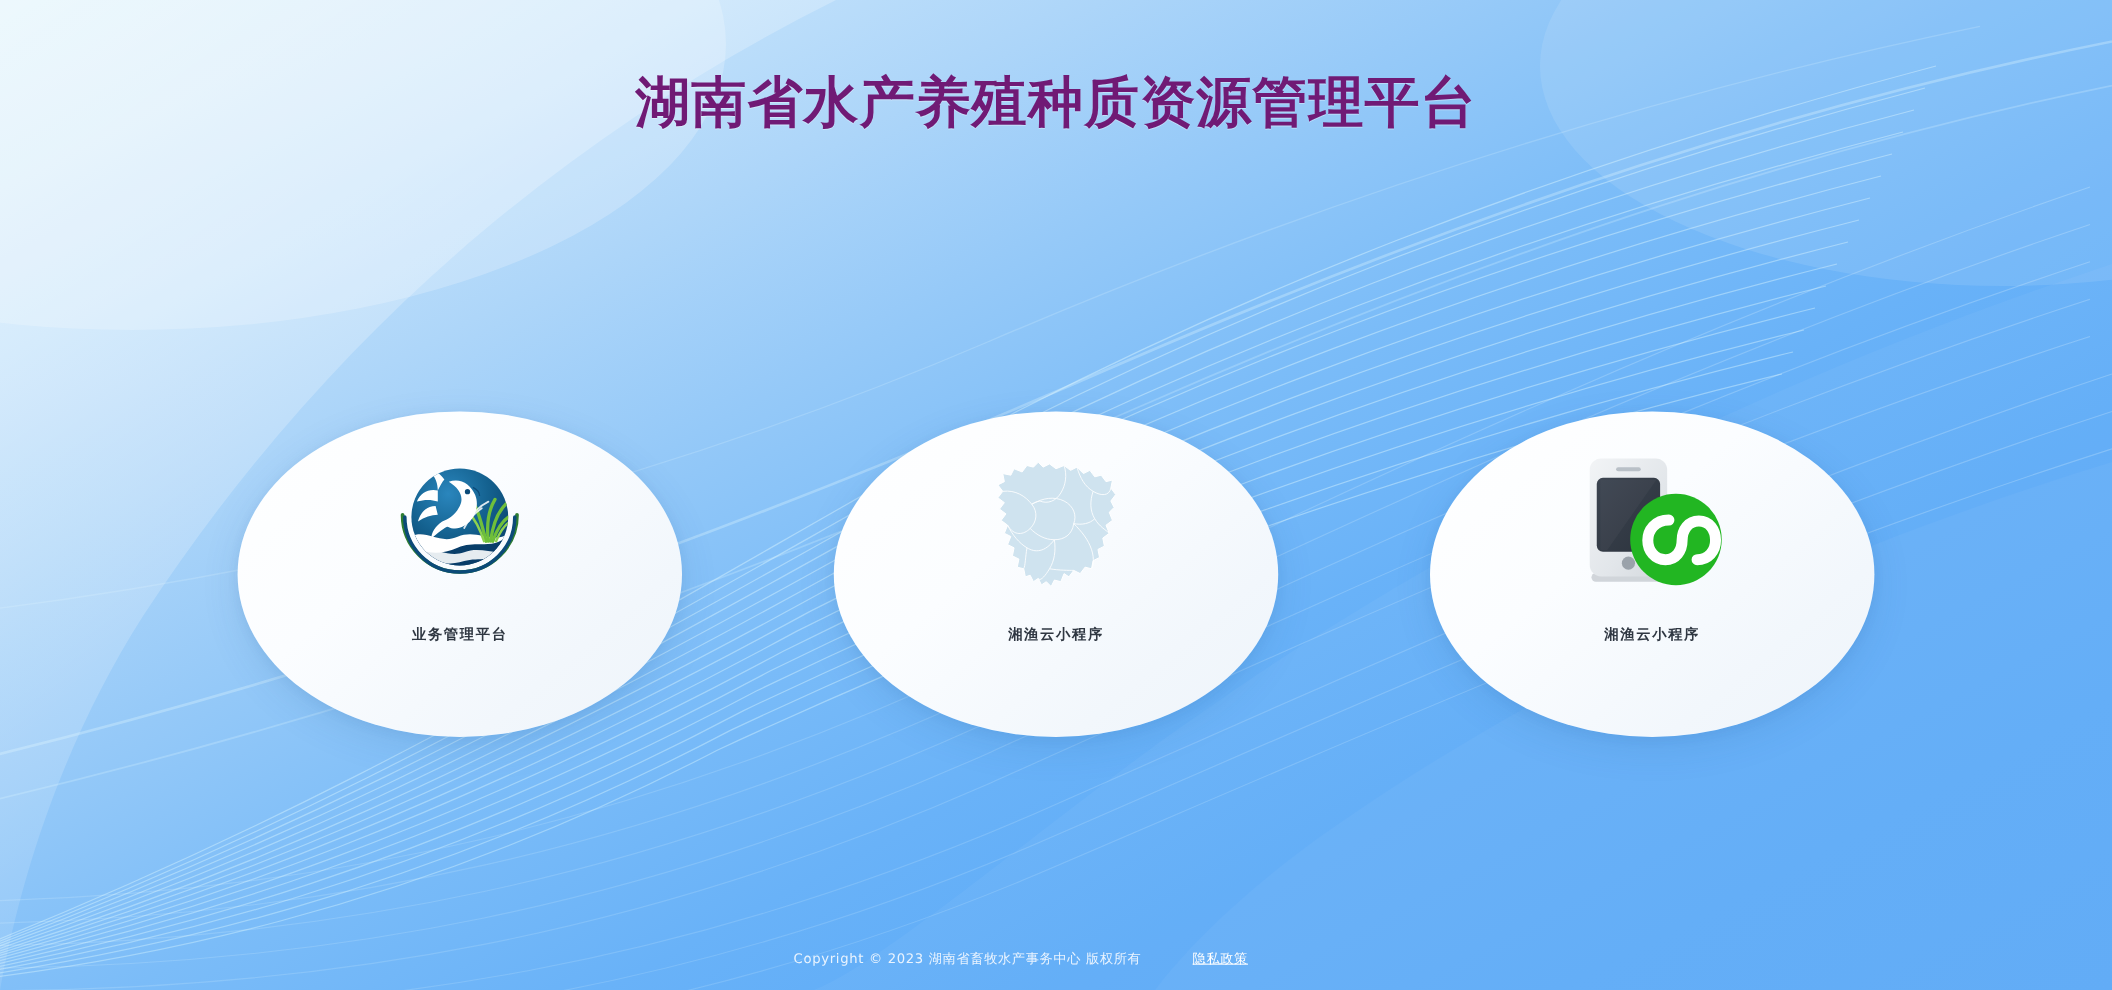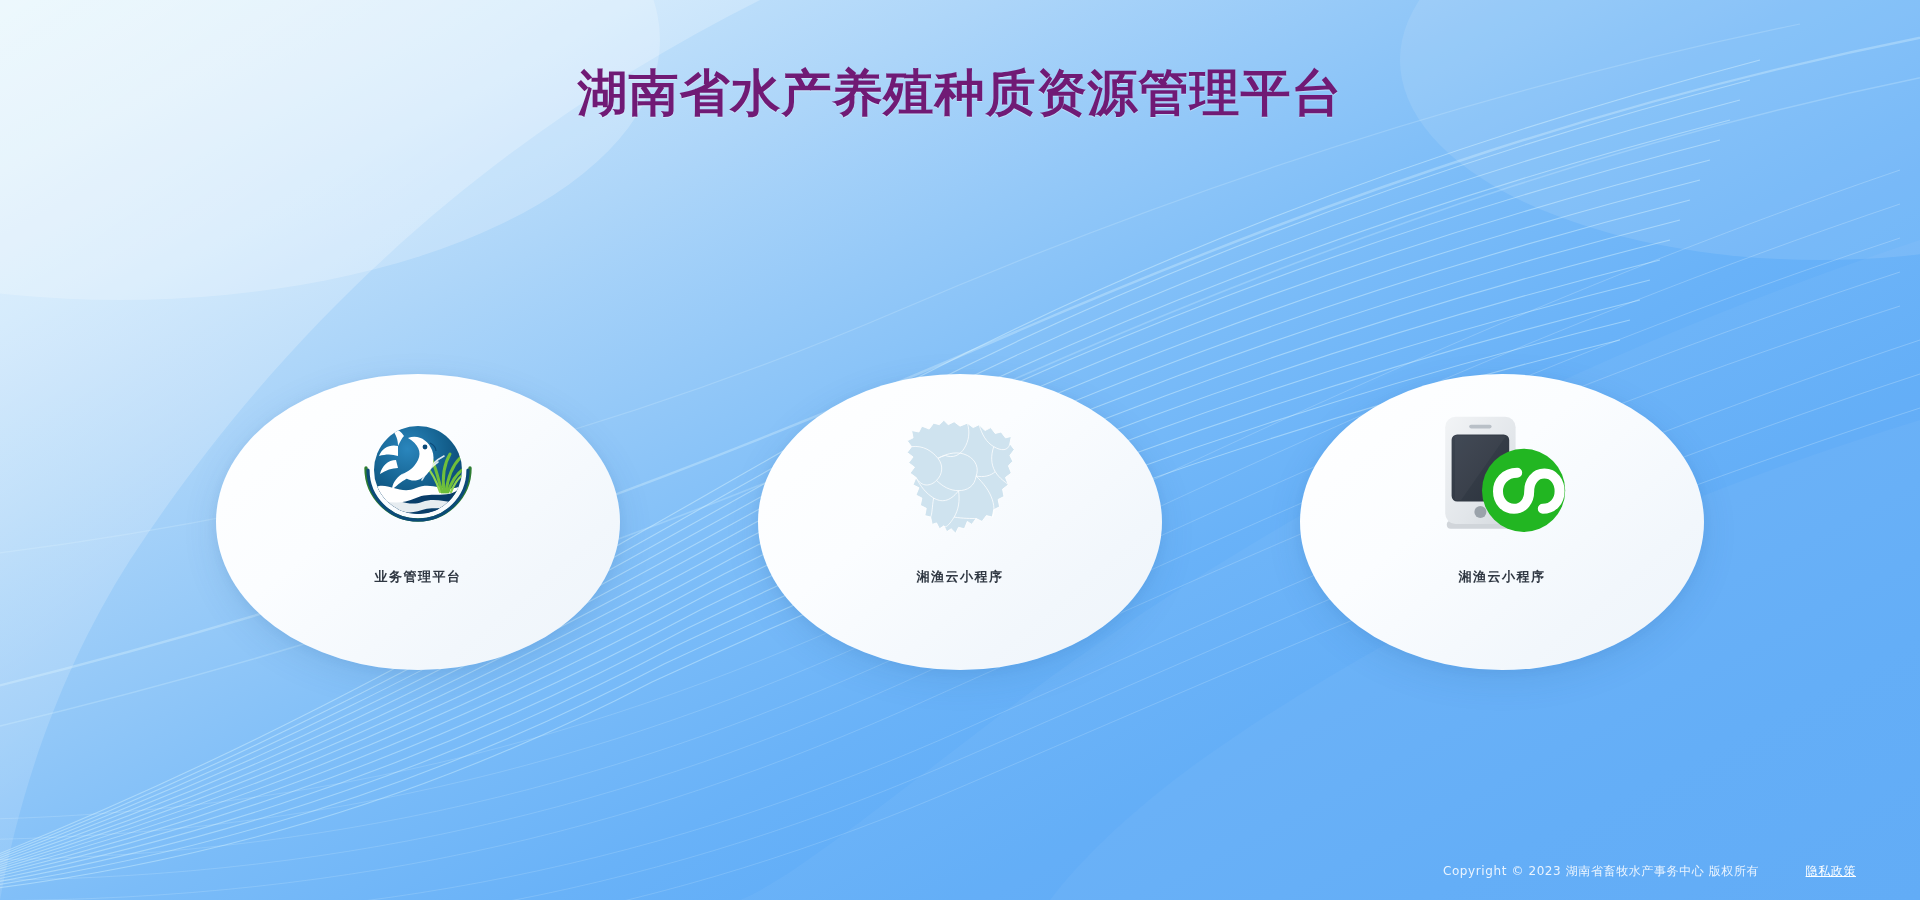--- a/index.html
+++ b/index.html
@@ -78,21 +78,21 @@
     font-weight:bold;
     color:#2f3742;
     letter-spacing:1.5px;
     font-family:"DejaVu Sans","Liberation Sans",sans-serif;
   }
 
   
   .footer{
     position:absolute;
     left:0; bottom:20px; width:1856px;
-    text-align:right;
+    text-align:center;
     font-size:12px;
     color:#f2f8ff;
     letter-spacing:.6px;
     font-family:"DejaVu Sans","Liberation Sans",sans-serif;
   }
   .footer .copy{ opacity:.95; }
   .footer .priv{
     margin-left:42px;
     color:#ffffff;
     text-decoration:underline;

